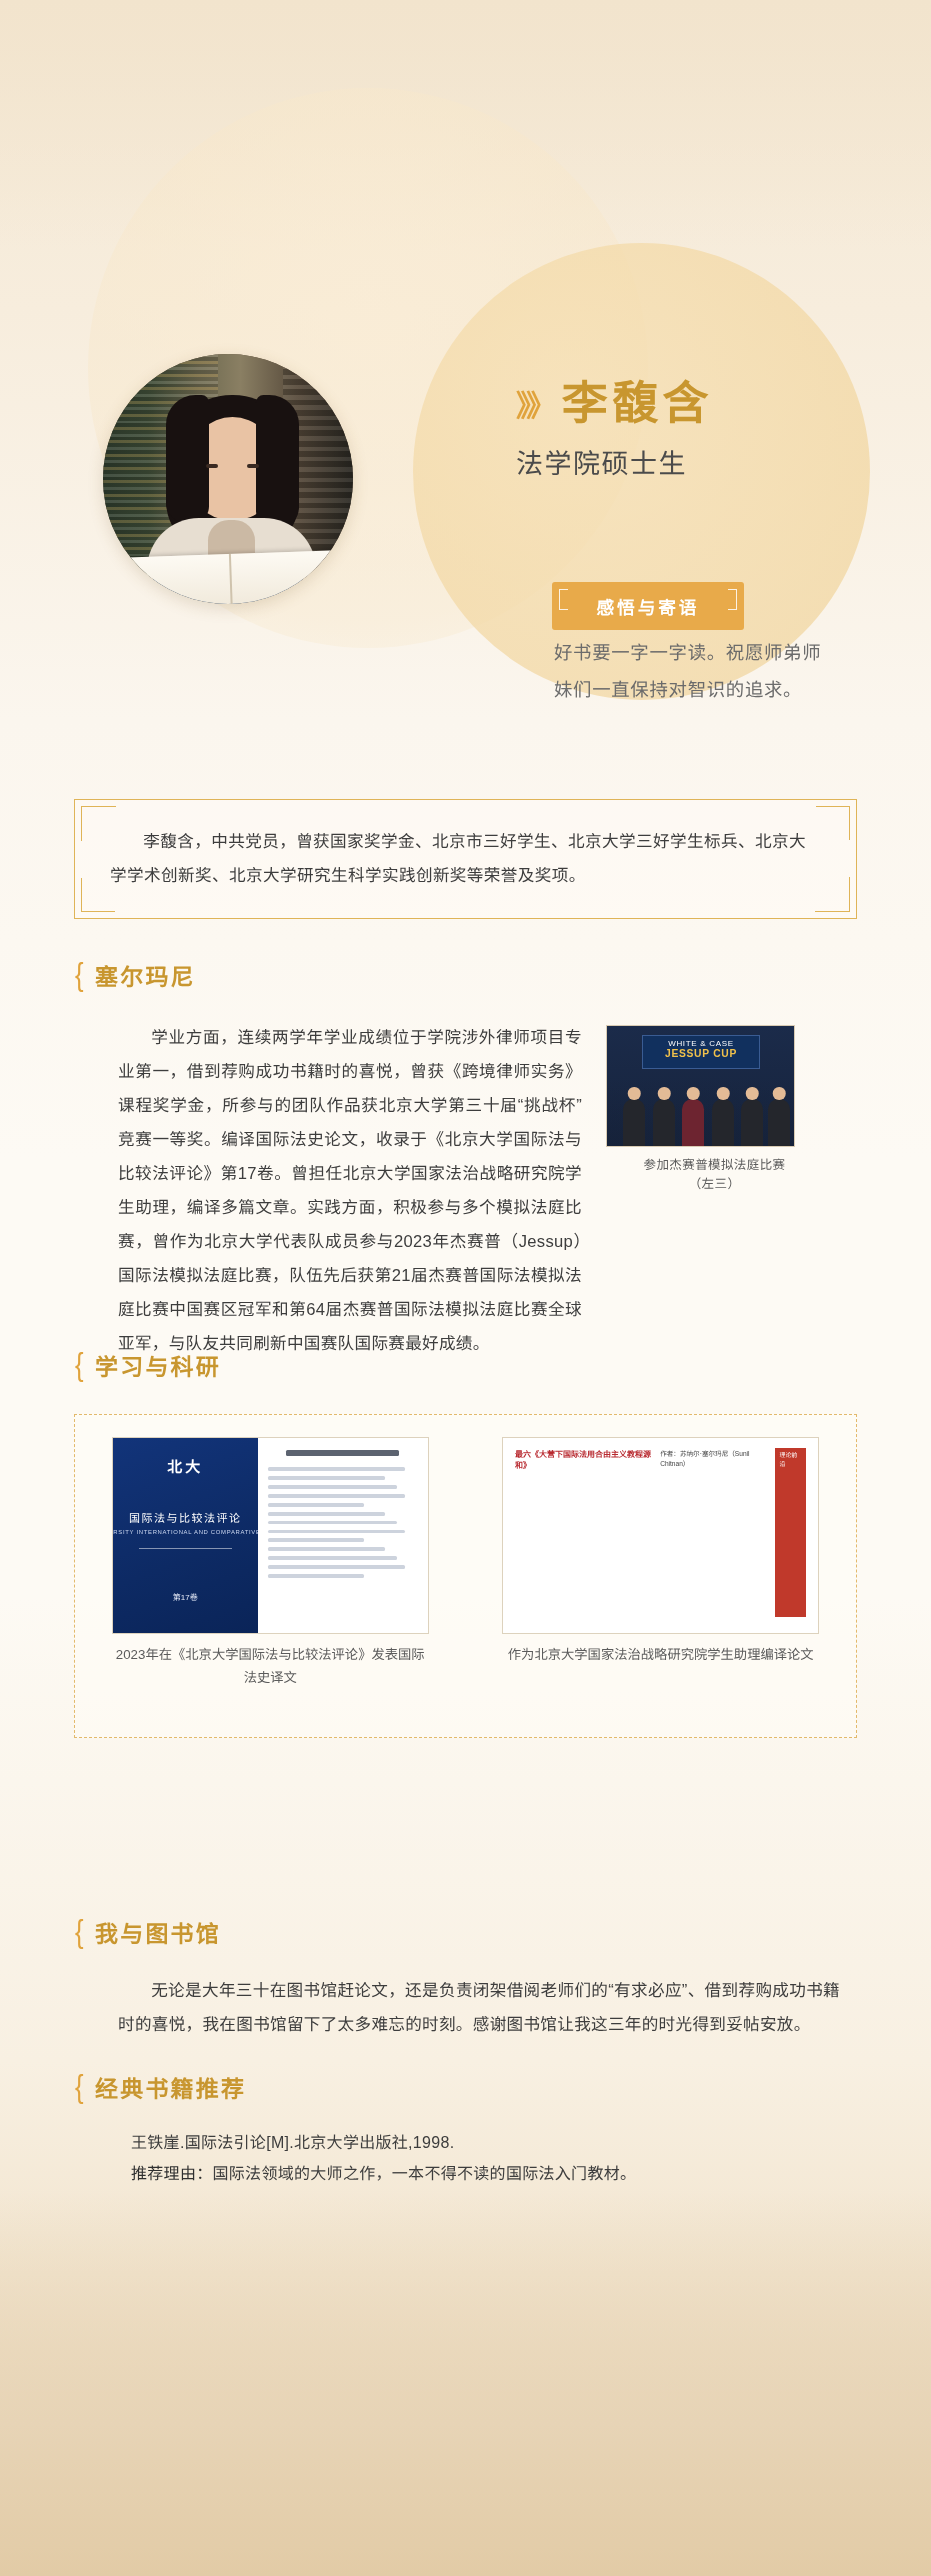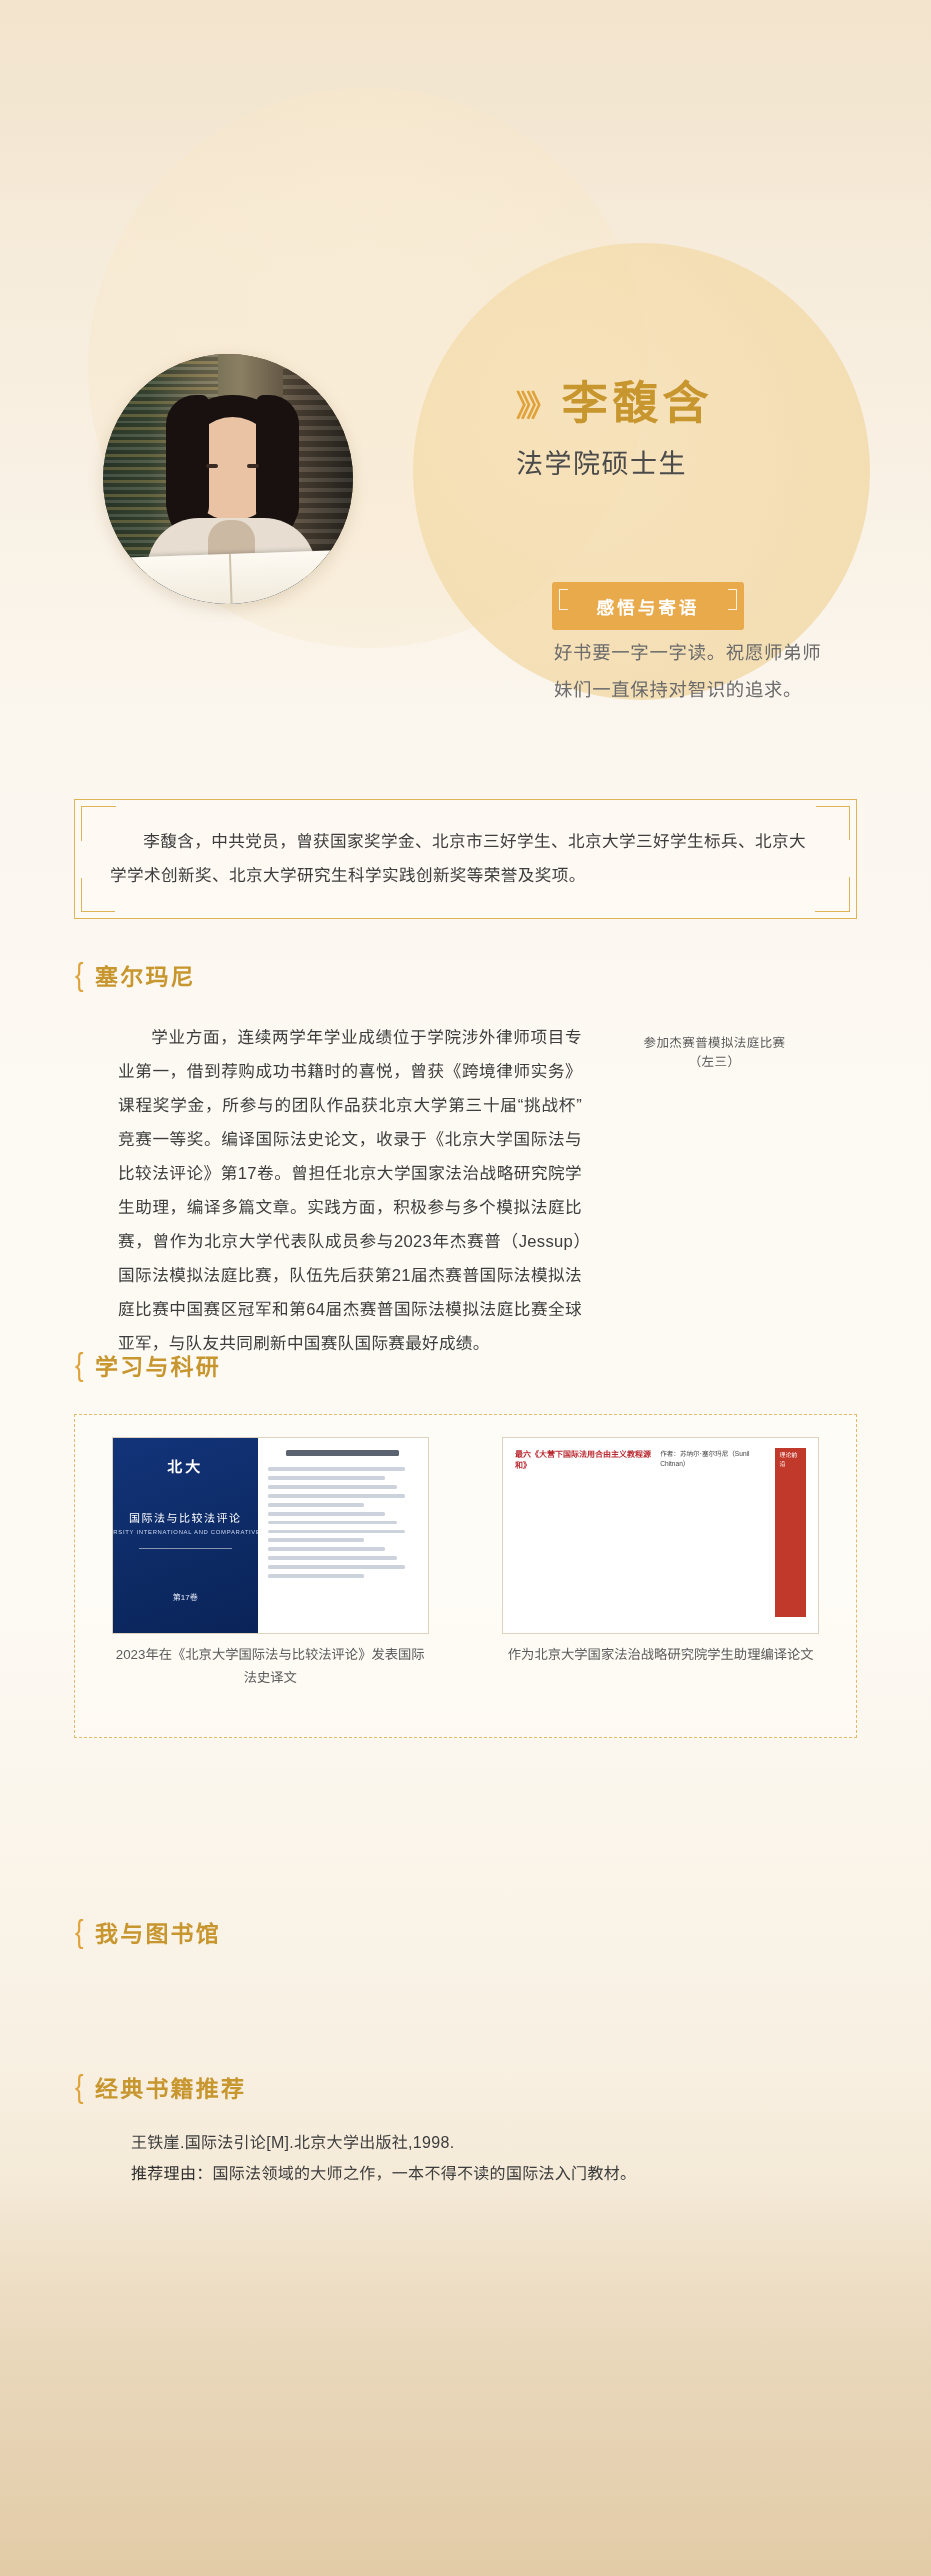--- a/index.html
+++ b/index.html
@@ -490,20 +490,34 @@
   </div>
 
   <div class="section-head" style="left:74px; top:958px;">
     <span class="brace">{</span>
     <span class="title">塞尔玛尼</span>
   </div>
 
   <div class="body-text" style="left:118px; top:1021px; width:464px;">学业方面，连续两学年学业成绩位于学院涉外律师项目专业第一，借到荐购成功书籍时的喜悦，曾获《跨境律师实务》课程奖学金，所参与的团队作品获北京大学第三十届“挑战杯”竞赛一等奖。编译国际法史论文，收录于《北京大学国际法与比较法评论》第17卷。曾担任北京大学国家法治战略研究院学生助理，编译多篇文章。实践方面，积极参与多个模拟法庭比赛，曾作为北京大学代表队成员参与2023年杰赛普（Jessup）国际法模拟法庭比赛，队伍先后获第21届杰赛普国际法模拟法庭比赛中国赛区冠军和第64届杰赛普国际法模拟法庭比赛全球亚军，与队友共同刷新中国赛队国际赛最好成绩。</div>
 
   <div class="photo-jessup">
+    <div class="pic">
+      <div class="banner">
+        <div class="l1">WHITE &amp; CASE</div>
+        <div class="l2">JESSUP CUP</div>
+      </div>
+      <div class="people">
+        <span class="p" style="left:16px;"></span>
+        <span class="p" style="left:46px;"></span>
+        <span class="p" style="left:75px; background:#6d2430;"></span>
+        <span class="p" style="left:105px;"></span>
+        <span class="p" style="left:134px;"></span>
+        <span class="p" style="left:161px;"></span>
+      </div>
+    </div>
     <div class="caption">参加杰赛普模拟法庭比赛（左三）</div>
   </div>
 
   <div class="section-head" style="left:74px; top:1348px;">
     <span class="brace">{</span>
     <span class="title">学习与科研</span>
   </div>
 
   <div class="study-card">
 
@@ -566,20 +580,21 @@
       </div>
       <div class="cap">作为北京大学国家法治战略研究院学生助理编译论文</div>
     </div>
 
   </div>
 
   <div class="section-head" style="left:74px; top:1915px;">
     <span class="brace">{</span>
     <span class="title">我与图书馆</span>
   </div>
+  <div class="body-text" style="left:118px; top:1974px; width:722px;">无论是大年三十在图书馆赶论文，还是负责闭架借阅老师们的“有求必应”、借到荐购成功书籍时的喜悦，我在图书馆留下了太多难忘的时刻。感谢图书馆让我这三年的时光得到妥帖安放。</div>
 
   <div class="section-head" style="left:74px; top:2070px;">
     <span class="brace">{</span>
     <span class="title">经典书籍推荐</span>
   </div>
   <div class="rec-line" style="left:131px; top:2129px;">王铁崖.国际法引论[M].北京大学出版社,1998.</div>
   <div class="rec-line" style="left:131px; top:2160px;">
     <span class="rec-reason-label">推荐理由：</span><span>国际法领域的大师之作，一本不得不读的国际法入门教材。</span>
   </div>
 

